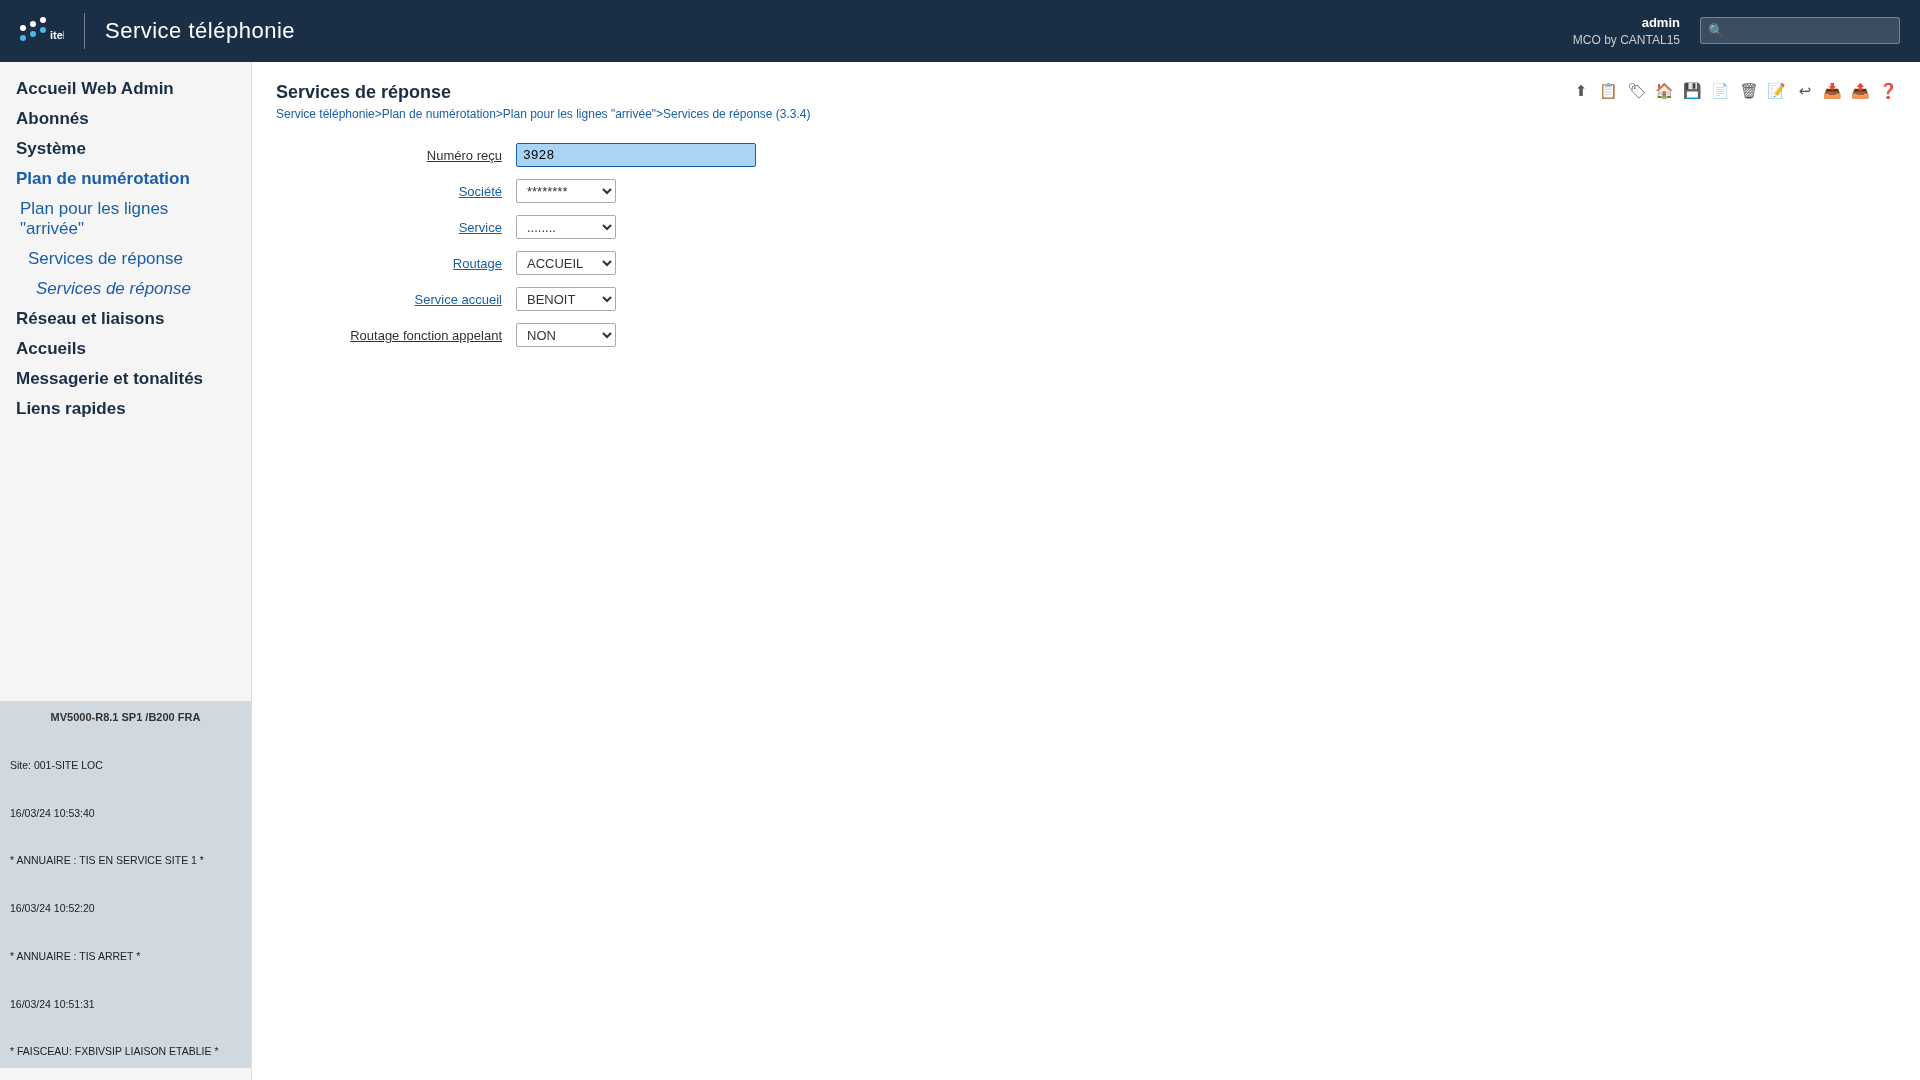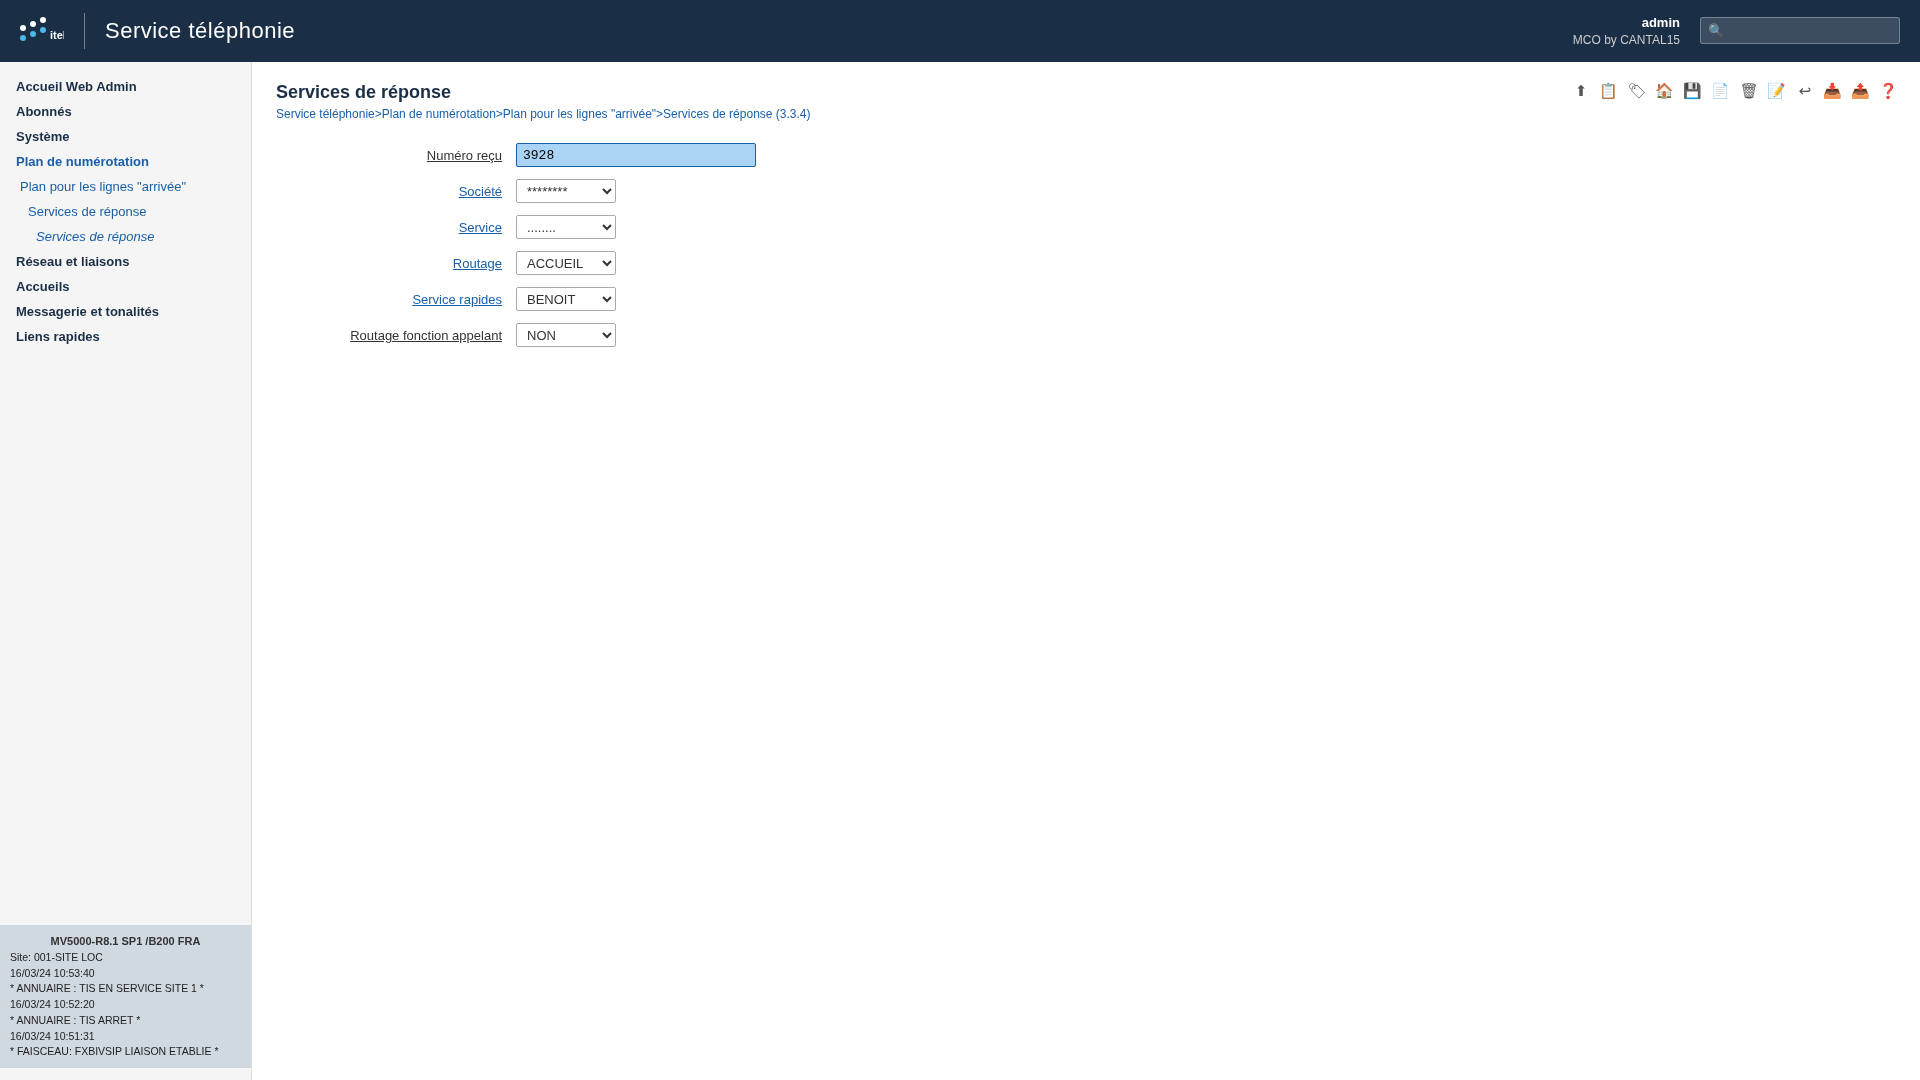--- a/index.html
+++ b/index.html
@@ -93,21 +93,21 @@
       flex-shrink: 0;
       display: flex;
       flex-direction: column;
       justify-content: space-between;
     }
     .sidebar-nav { flex: 1; }
     .sidebar-item {
       padding: 5px 16px;
       cursor: pointer;
       color: #1a2e45;
-      font-size: 13px;
+      font-size: 17px;
     }
     .sidebar-item.level1 { font-weight: bold; padding-left: 16px; }
     .sidebar-item.level2 { padding-left: 20px; font-weight: normal; color: #1a5fa8; }
     .sidebar-item.level3 { padding-left: 28px; font-weight: normal; color: #1a5fa8; }
     .sidebar-item.level4 { padding-left: 36px; font-weight: normal; color: #1a5fa8; font-style: italic; }
     .sidebar-item.active { color: #1a5fa8; }
 
     .sidebar-footer {
       padding: 8px 10px;
       background: #d0d8e0;
@@ -115,20 +115,21 @@
       color: #333;
       line-height: 1.5;
     }
     .sidebar-footer .version-line {
       font-weight: bold;
       text-align: center;
     }
     .sidebar-footer .log-entry {
       font-size: 10.5px;
       color: #222;
+      margin-top: 32px;
     }
 
     
     .main {
       flex: 1;
       background: white;
       padding: 20px 24px;
       overflow-y: auto;
       position: relative;
     }
@@ -318,21 +319,21 @@
       </div>
 
       <div class="form-row">
         <div class="form-label required" style="color: rgb(26, 95, 168);">Routage</div>
         <select class="form-control form-control-select">
           <option>ACCUEIL</option>
         </select>
       </div>
 
       <div class="form-row">
-        <div class="form-label required" style="color: rgb(26, 95, 168);">Service rapides</div>
+        <div class="form-label required" style="color: rgb(26, 95, 168);">Service accueil</div>
         <select class="form-control form-control-select">
           <option>BENOIT</option>
         </select>
       </div>
 
       <div class="form-row">
         <div class="form-label">Routage fonction appelant</div>
         <select class="form-control form-control-select">
           <option>NON</option>
           <option>OUI</option>

